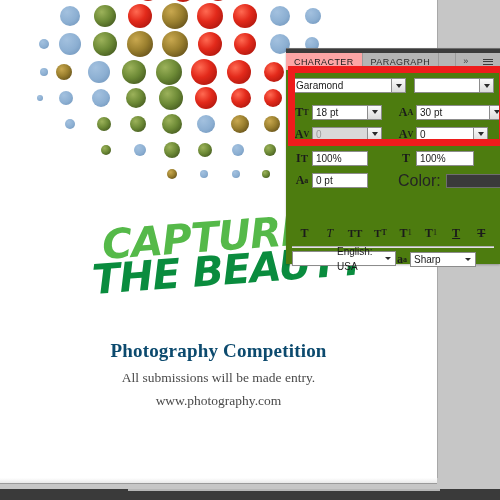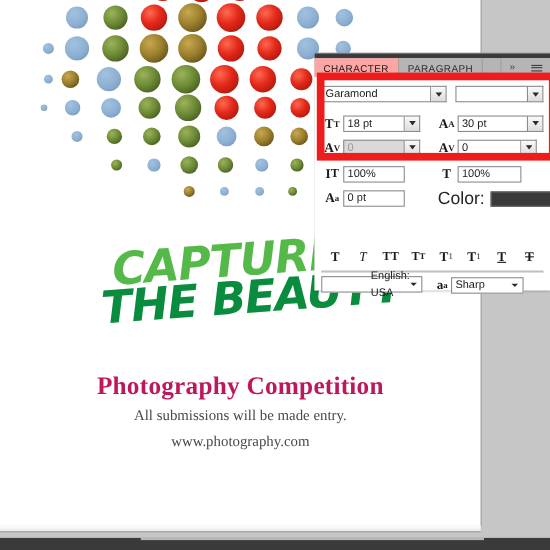--- a/index.html
+++ b/index.html
@@ -34,21 +34,21 @@
   }
   .hl1{left:104px;top:16px;font-size:41px;color:#55b949;transform:rotate(-4.2deg);transform-origin:left bottom;}
   .hl2{left:94px;top:51px;font-size:41px;color:#0a8c3e;transform:rotate(-4.2deg);transform-origin:left bottom;}
 
   
   .poster-copy{
     position:absolute;left:0;top:336px;width:437px;
     text-align:center;color:#3a3a3a;
     font-family:"Liberation Serif",serif;
   }
-  .pc-title{font-size:23px;font-weight:bold;color:#be185d;letter-spacing:.2px;line-height:30px;}
+  .pc-title{font-size:19px;font-weight:bold;color:#0c4a6e;letter-spacing:.2px;line-height:30px;}
   .pc-line{font-size:13.5px;line-height:23px;color:#4a4a4a;}
 
   
   .canvas-bottom-shadow{
     position:absolute;left:0;top:478px;width:437px;height:5px;
     background:linear-gradient(#ffffff,#e9e9e9);border-bottom:1px solid #9a9a9a;
   }
   .app-statusbar{
     position:absolute;left:0;top:489px;width:500px;height:11px;background:#3a3a3a;
   }
@@ -90,21 +90,21 @@
   }
   .ic-collapse{font-size:9px;color:#3c3c3c;line-height:1;}
   .ic-menu{display:flex;flex-direction:column;gap:1.5px;}
   .ic-menu i{display:block;width:10px;height:1px;background:#3c3c3c;}
   .ic-menu i:nth-child(1){width:10px}
   .ic-menu i:nth-child(2){width:10px}
   .ic-menu i:nth-child(3){width:10px}
 
   .panel-body{
     position:absolute;left:0;top:21px;width:214px;height:194px;
-    background:#ffffff;padding:0;
+    background:#4d7c0f;padding:0;
   }
 
   .row{position:absolute;display:flex;align-items:center;}
   .fld{
     background:#ffffff;border:1px solid #8c8c8c;
     height:15px;line-height:15px;font-size:10px;
     padding:0 3px;color:#1b1b1b;box-sizing:border-box;
     display:flex;align-items:center;
   }
   .fld.dim{background:#d9d9d9;color:#9a9a9a;}
@@ -308,21 +308,21 @@
 
       <div class="row" style="left:6px;top:34px;">
         <span class="glyph">T<span style="font-size:8px">T</span></span>
         <div class="fld" style="width:56px;">18 pt</div>
         <div class="ddbtn">
             <span class="caret"></span>
           </div>
       </div>
       <div class="row" style="left:110px;top:34px;">
         <span class="glyph">A<span style="font-size:8px">A</span></span>
-        <div class="fld" style="width:64px;">30 pt</div>
+        <div class="fld" style="width:74px;">30 pt</div>
         <div class="ddbtn">
             <span class="caret"></span>
           </div>
       </div>
 
       <div class="row" style="left:6px;top:56px;">
         <span class="glyph">A<span style="font-size:8px">V</span></span>
         <div class="fld dim" style="width:56px;">0</div>
         <div class="ddbtn">
             <span class="caret"></span>
@@ -379,21 +379,21 @@
         <span class="sbtn">
             <b style="text-decoration:underline">T</b>
           </span>
         <span class="sbtn">
             <b style="text-decoration:line-through">T</b>
           </span>
       </div>
       <div class="sep"></div>
 
       <div class="row" style="left:6px;top:181px;">
-        <div class="fld" style="width:92px;padding-left:44px;">
+        <div class="fld" style="width:104px;padding-left:44px;">
           <span>English: USA</span>
           <span class="caret-sm inline-caret"></span>
         </div>
       </div>
       <div class="row" style="left:108px;top:181px;">
         <span class="glyph" style="width:16px;">a<span style="font-size:8px">a</span></span>
         <div class="fld" style="width:66px;">
           <span>Sharp</span>
           <span class="caret-sm inline-caret"></span>
         </div>

